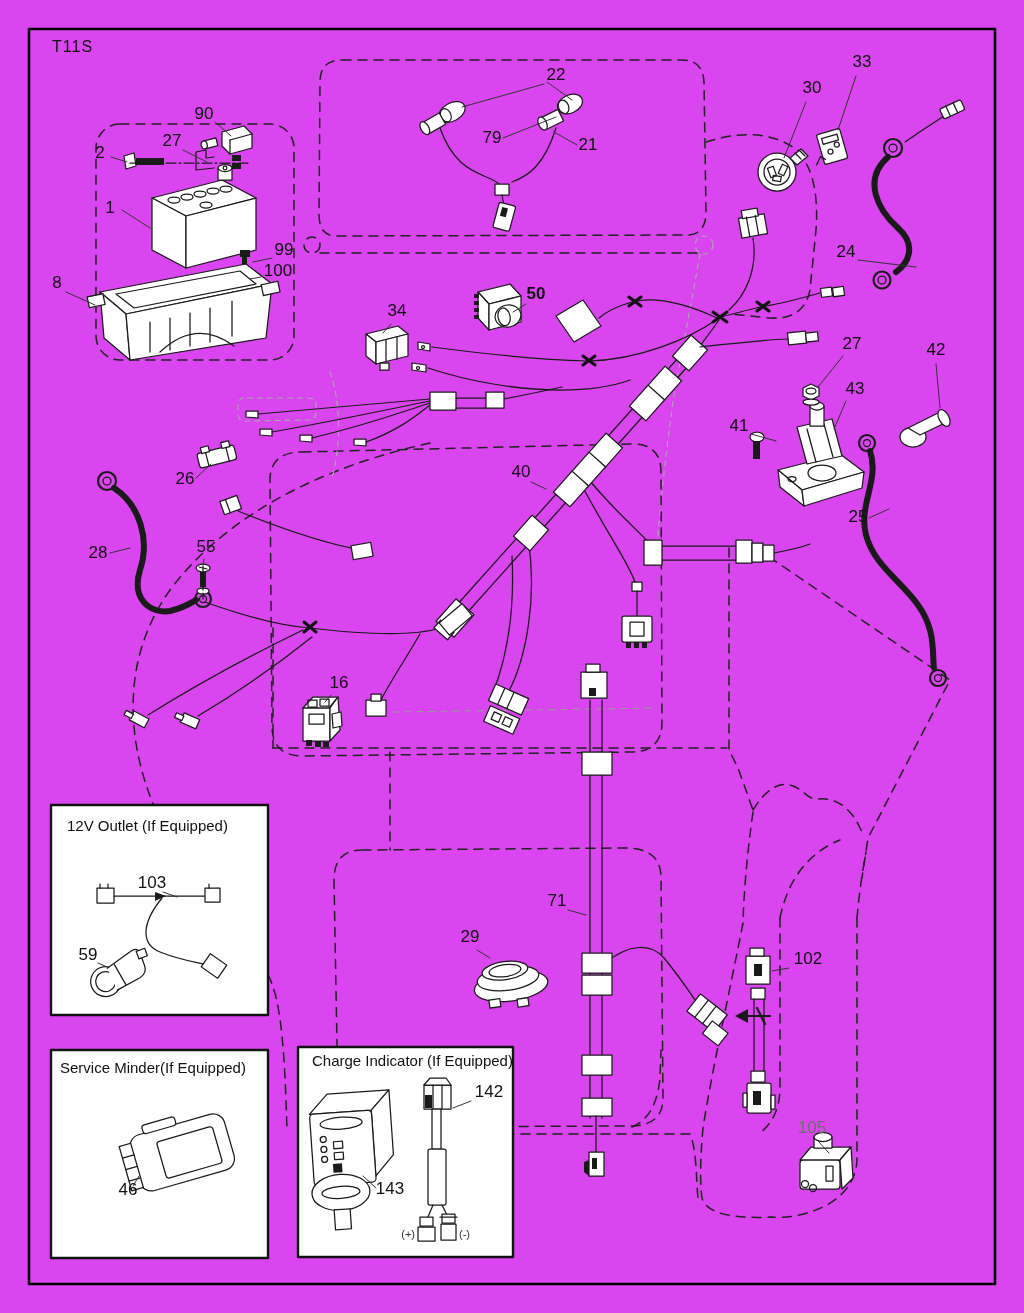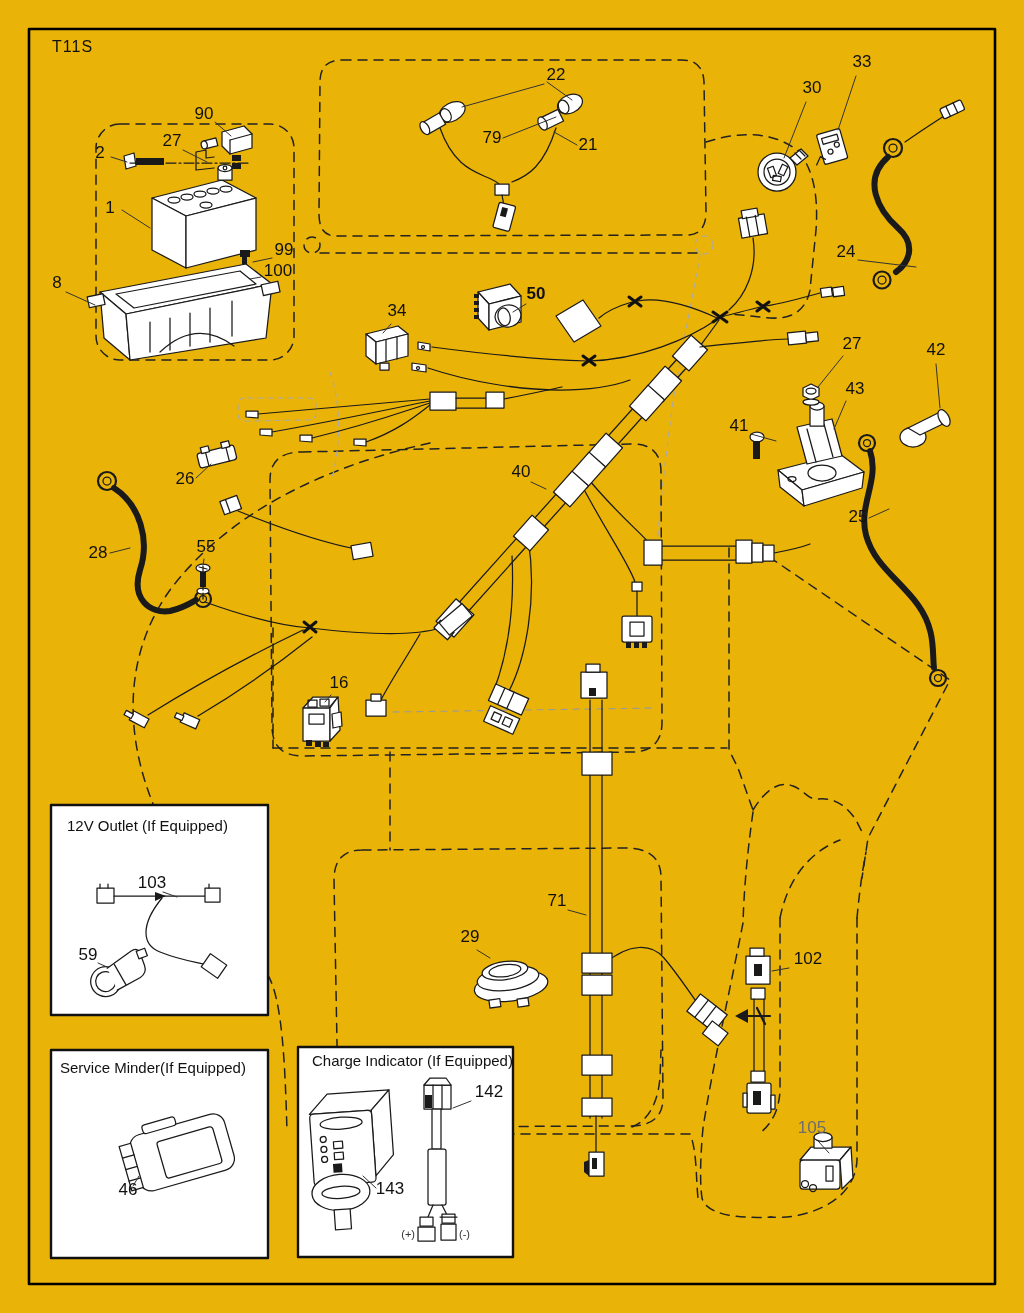--- a/index.html
+++ b/index.html
@@ -1,16 +1,16 @@
 <!DOCTYPE html>
 <html><head>
 <meta charset="utf-8">
 <style>
   html,body{margin:0;padding:0;background:#fff;}
-  #stage{position:relative;width:1024px;height:1313px;background:#eab308;
+  #stage{position:relative;width:1024px;height:1313px;background:#d946ef;
          font-family:"Liberation Sans", sans-serif;}
   svg{display:block;}
   
   path,rect,polygon,polyline,circle,ellipse,line{fill:none;stroke:#1a1a1a;stroke-width:1.25;stroke-linejoin:round;stroke-linecap:round;}
   .wh{fill:#ffffff;}
   .blk{fill:#1a1a1a;stroke:none;}
   .thick{stroke-width:6;fill:none;}
   .th2{stroke-width:2.2;}
   .dash{stroke:#222;stroke-width:1.5;stroke-dasharray:9 7;fill:none;}
   .ldash{stroke:#9a9a9a;stroke-width:1.1;stroke-dasharray:6 6;fill:none;}

